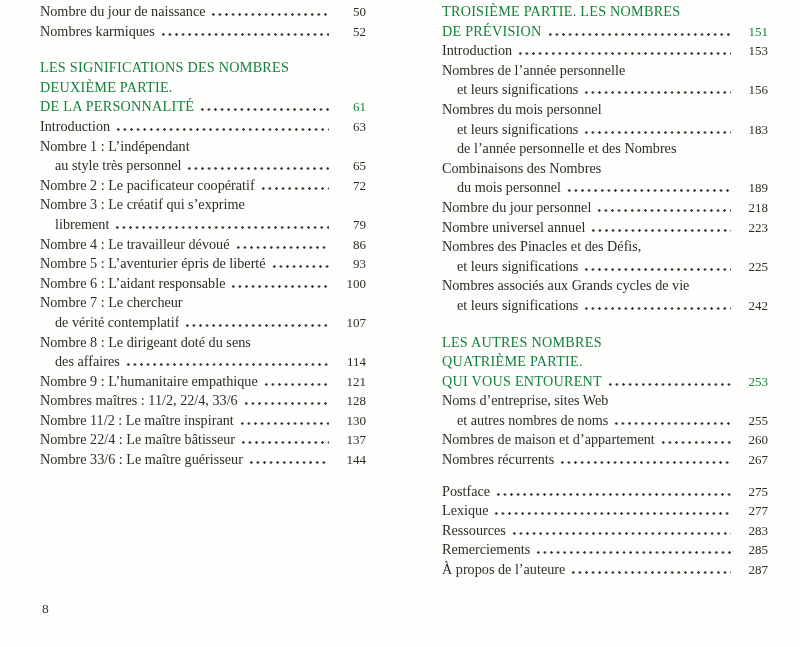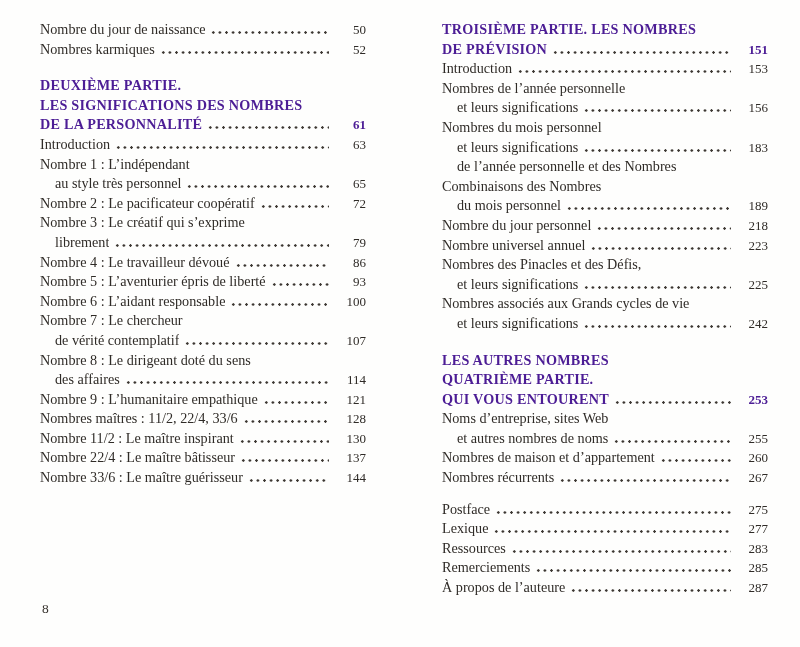--- a/index.html
+++ b/index.html
@@ -10,21 +10,21 @@
     color:#2f2b27;
     overflow:hidden;
   }
   .spread{
     position:relative;width:800px;height:647px;
     background:#fefefd;
   }
   .page{position:absolute;top:0;height:647px;}
   .page-left{left:40px;width:326px;}
   .page-right{left:442px;width:326px;}
-  .toc{position:absolute;top:20px;left:0;right:0;}
+  .toc{position:absolute;top:2px;left:0;right:0;}
   .entry{margin:0;}
   .entry.gap-large{margin-top:17px;}
   .entry.gap-small{margin-top:12px;}
   .line{
     font-size:14.2px;
     line-height:19.6px;
     white-space:nowrap;
   }
   .line.cont{padding-left:15px;}
   .line.last{display:flex;align-items:baseline;}
@@ -41,22 +41,22 @@
     background-position:1px bottom;
   }
   .pg{
     flex:0 0 30px;
     width:30px;
     text-align:right;
     font-size:13px;
   }
   .entry.heading .line,
   .entry.heading .pg{
-    font-weight:bold;
-    color:#4c1d95;
+    font-weight:normal;
+    color:#15803d;
     letter-spacing:0.25px;
   }
   .entry.heading .pg{letter-spacing:0;}
   .folio{
     position:absolute;
     left:2px;top:601px;
     font-size:13.5px;
     color:#39342f;
   }
 </style>
@@ -74,22 +74,22 @@
           </div>
         </div>
         <div class="entry">
           <div class="line last">
             <span class="t">Nombres karmiques</span>
             <span class="leader"></span>
             <span class="pg">52</span>
           </div>
         </div>
         <div class="entry heading gap-large">
+          <div class="line">LES SIGNIFICATIONS DES NOMBRES</div>
           <div class="line">DEUXIÈME PARTIE.</div>
-          <div class="line">LES SIGNIFICATIONS DES NOMBRES</div>
           <div class="line last">
             <span class="t">DE LA PERSONNALITÉ</span>
             <span class="leader"></span>
             <span class="pg">61</span>
           </div>
         </div>
         <div class="entry">
           <div class="line last">
             <span class="t">Introduction</span>
             <span class="leader"></span>

